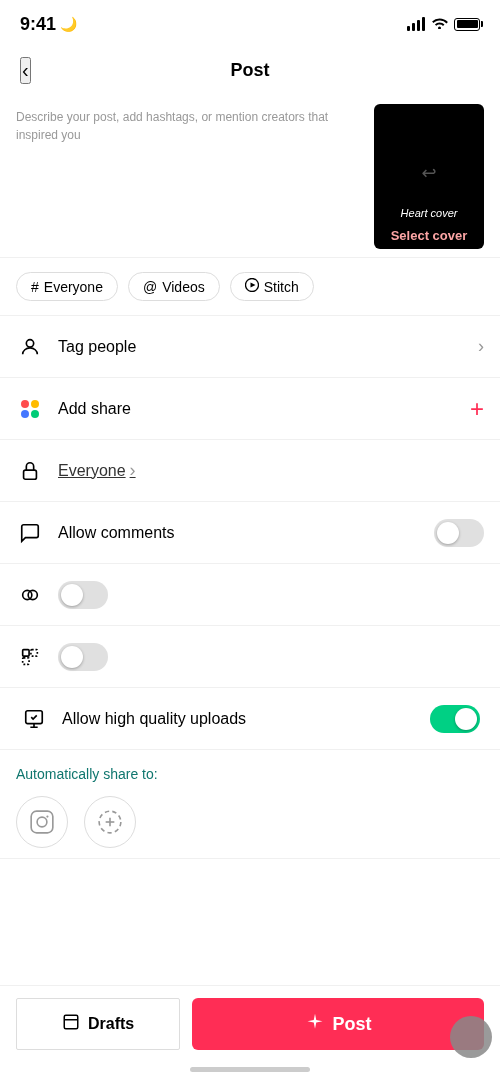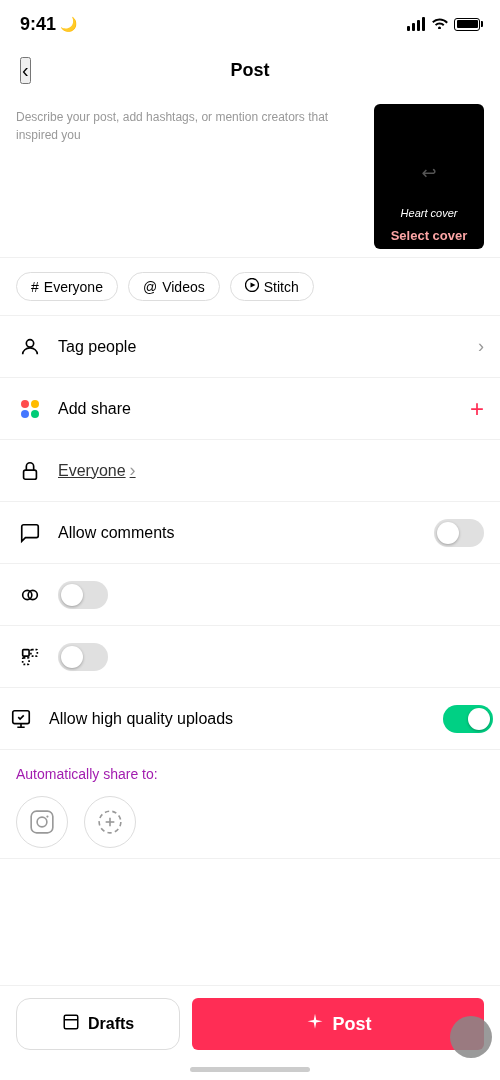--- a/index.html
+++ b/index.html
@@ -243,21 +243,21 @@
       left: 25px;
     }
 
     
     .share-section {
       padding: 16px 16px 10px;
       border-bottom: 1px solid #f0f0f0;
     }
     .share-label {
       font-size: 14px;
-      color: #a21caf;
+      color: #0f766e;
       margin-bottom: 14px;
     }
     .share-icons {
       display: flex;
       gap: 16px;
     }
     .share-circle {
       width: 52px;
       height: 52px;
       border-radius: 50%;
@@ -278,21 +278,21 @@
       display: flex;
       padding: 12px 16px 30px;
       gap: 12px;
       background: #fff;
       border-top: 1px solid #f0f0f0;
     }
     .drafts-btn {
       flex: 1;
       height: 52px;
       border: 1.5px solid #ddd;
-      border-radius: 14px;
+      border-radius: 2px;
       background: #fff;
       font-size: 16px;
       font-weight: 600;
       cursor: pointer;
       display: flex;
       align-items: center;
       justify-content: center;
       gap: 8px;
     }
     .post-btn {
@@ -322,21 +322,21 @@
       height: 5px;
       background: #000;
       border-radius: 3px;
       opacity: 0.2;
     }
 
     
     .list-item-partial {
       display: flex;
       align-items: center;
-      padding: 16px 7px;
+      padding: 16px 20px;
       min-height: 62px;
       border-bottom: 1px solid #f0f0f0;
       overflow: hidden;
       justify-content: space-between;
     }
 
     
     .post-circle {
       position: absolute;
       right: -8px;

